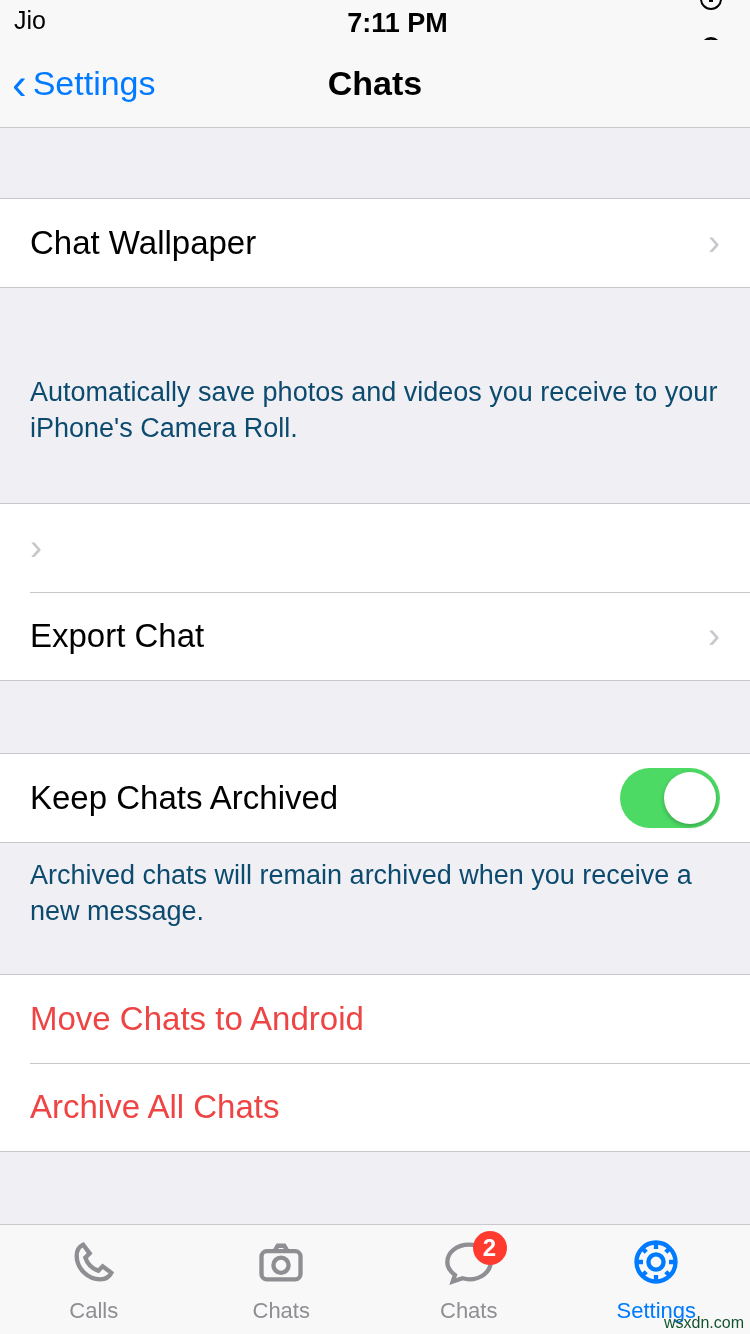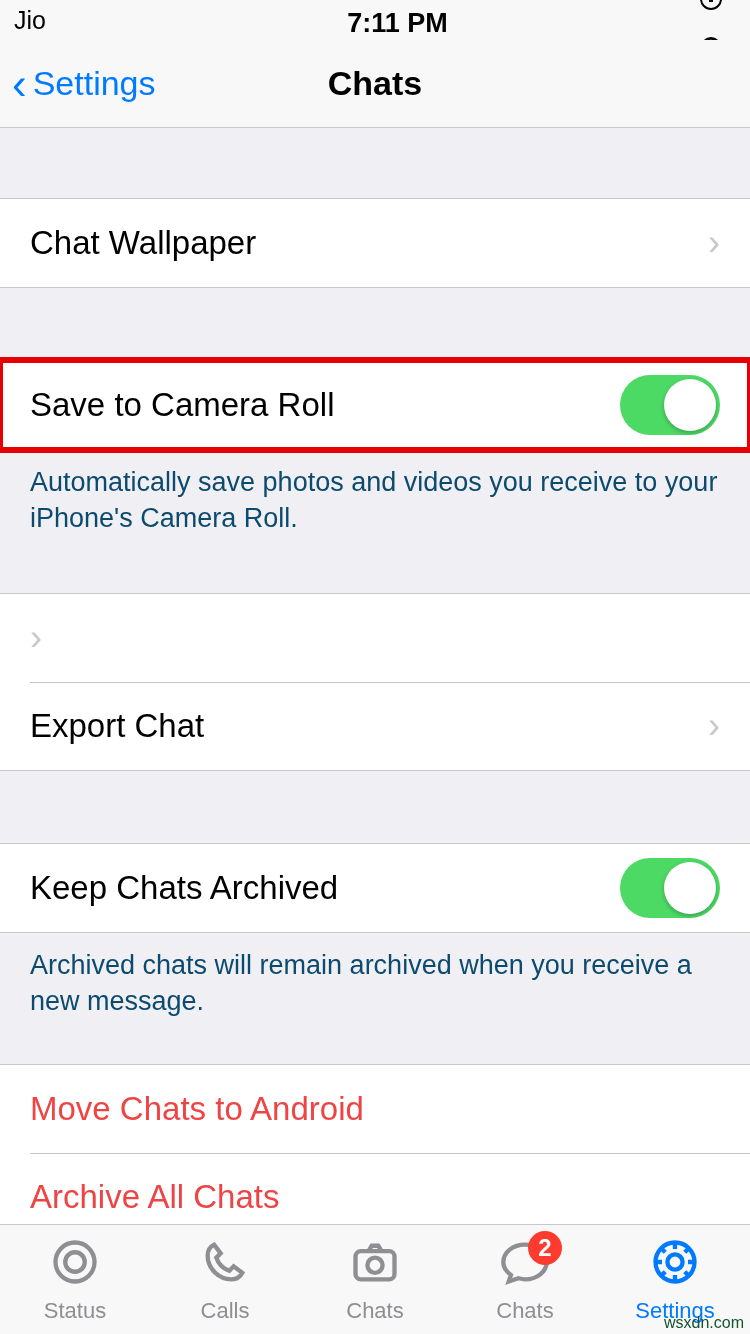--- a/index.html
+++ b/index.html
@@ -116,28 +116,20 @@
 
   <div class="group">
     <div class="row">
       <span class="row-label">Chat Wallpaper</span>
       <span class="chevron">›</span>
     </div>
   </div>
 
   <div class="spacer-md"></div>
 
-  <div class="group highlight">
-    <div class="row">
-      <span class="row-label">Save to Camera Roll</span>
-      <span class="toggle">
-          <span class="knob"></span>
-        </span>
-    </div>
-  </div>
   <div class="footer-note">Automatically save photos and videos you receive to your iPhone's Camera Roll.</div>
 
   <div style="height:56px"></div>
 
   <div class="group">
     <div class="row">
       <span class="chevron">›</span>
     </div>
     <div class="row">
       <span class="row-label">Export Chat</span>
@@ -168,29 +160,20 @@
     </div>
 
   </div>
 
 </div>
 
 <div class="tab-bar">
   <div class="tab">
     <span>
       <svg viewBox="0 0 48 48">
-          <circle cx="24" cy="24" r="18" fill="none" stroke="#8e8e93" stroke-width="4"></circle>
-          <circle cx="24" cy="24" r="9" fill="none" stroke="#8e8e93" stroke-width="4"></circle>
-        </svg>
-    </span>
-    <span>Status</span>
-  </div>
-  <div class="tab">
-    <span>
-      <svg viewBox="0 0 48 48">
           <path fill="none" stroke="#8e8e93" stroke-width="4" stroke-linecap="round" d="M14 8c-4 2-6 6-6 10 0 12 10 22 22 22 4 0 8-2 10-6l-8-6-4 4c-6-2-10-6-12-12l4-4z"></path>
         </svg>
     </span>
     <span>Calls</span>
   </div>
   <div class="tab">
     <span>
       <svg viewBox="0 0 48 48">
           <rect x="6" y="14" width="36" height="26" rx="5" fill="none" stroke="#8e8e93" stroke-width="4"></rect>
           <path d="M18 14l3-5h6l3 5" fill="none" stroke="#8e8e93" stroke-width="4"></path>

